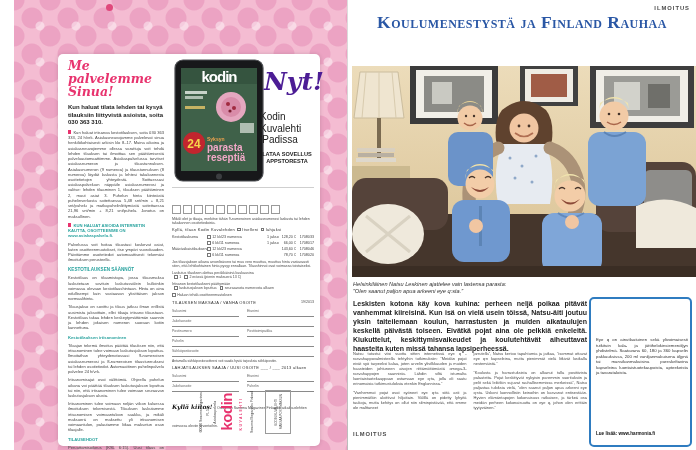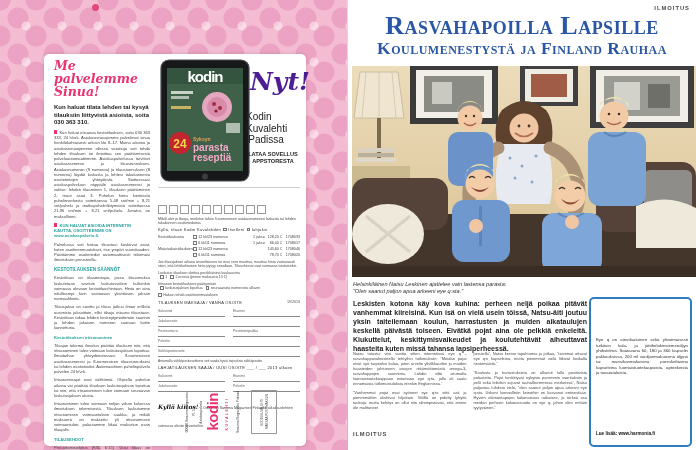--- a/index.html
+++ b/index.html
@@ -1,21 +1,21 @@
 <!DOCTYPE html>
 <html><head>
 <meta charset="utf-8">
 <style>
   * { margin:0; padding:0; box-sizing:border-box; }
   html,body { width:696px; height:450px; }
   body { position:relative; overflow:hidden; background:#fff;
          font-family:"Liberation Sans", sans-serif; color:#3c3c3c; }
 
   
-  .page-left { position:absolute; left:0; top:0; width:380px; height:450px;
+  .page-left { position:absolute; left:14px; top:0; width:380px; height:450px;
     background-color:#f4bcd2;
     background-image:
       radial-gradient(circle, rgba(255,255,255,.45) 0 4px, transparent 5px),
       radial-gradient(circle, #eca3c3 0 10px, transparent 11px),
       radial-gradient(circle, #eca3c3 0 10px, transparent 11px);
     background-size: 36px 36px, 36px 36px, 36px 36px;
     background-position: 8px 8px, 0 0, 18px 18px; }
   .accent-dot { position:absolute; left:92px; top:4px; width:7px; height:7px;
     border-radius:50%; background:#e0487c; }
   .card { position:absolute; left:44px; top:54px; width:262px; height:392px;
@@ -250,21 +250,20 @@
       </div>
     </div>
   </div>
 </div>
 
 <div class="gutter"></div>
 
 <div class="page-right">
   <div class="ilmoitus-top">ILMOITUS</div>
   <div class="headline">
-    <div class="l1">Rasvahapoilla Lapsille</div>
     <div class="l2">Koulumenestystä ja Finland Rauhaa</div>
   </div>
 
   <div class="photo">
     <svg width="344" height="211" viewBox="0 0 344 211">
       <defs>
         <linearGradient id="wall" x1="0" y1="0" x2="0" y2="1">
           <stop offset="0" stop-color="#ecdcba"></stop>
             <stop offset="1" stop-color="#d9c193"></stop>
         </linearGradient>

